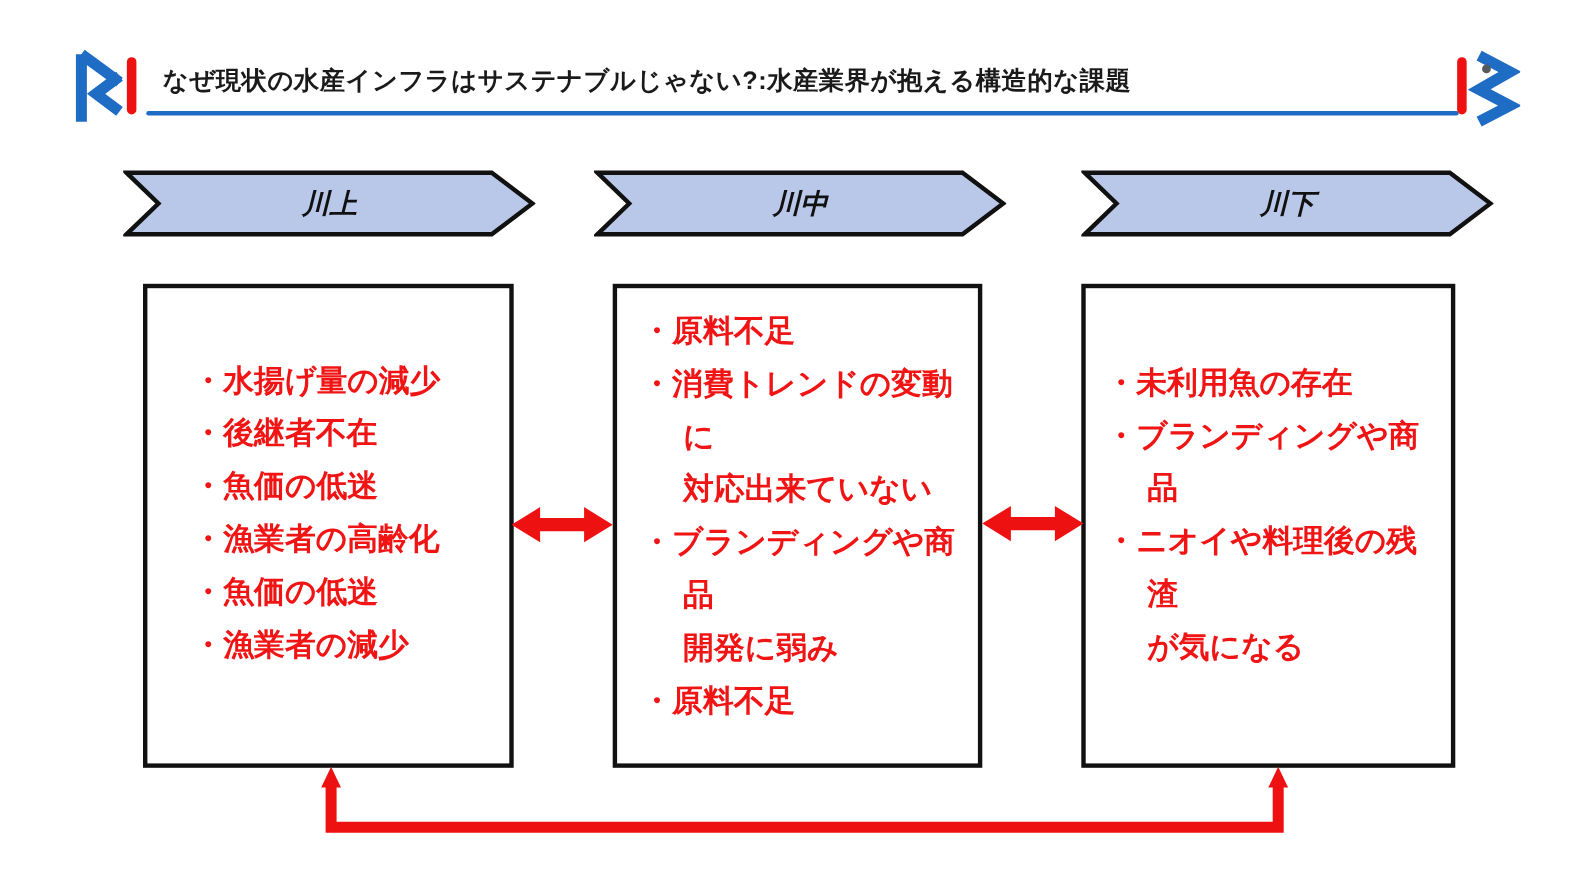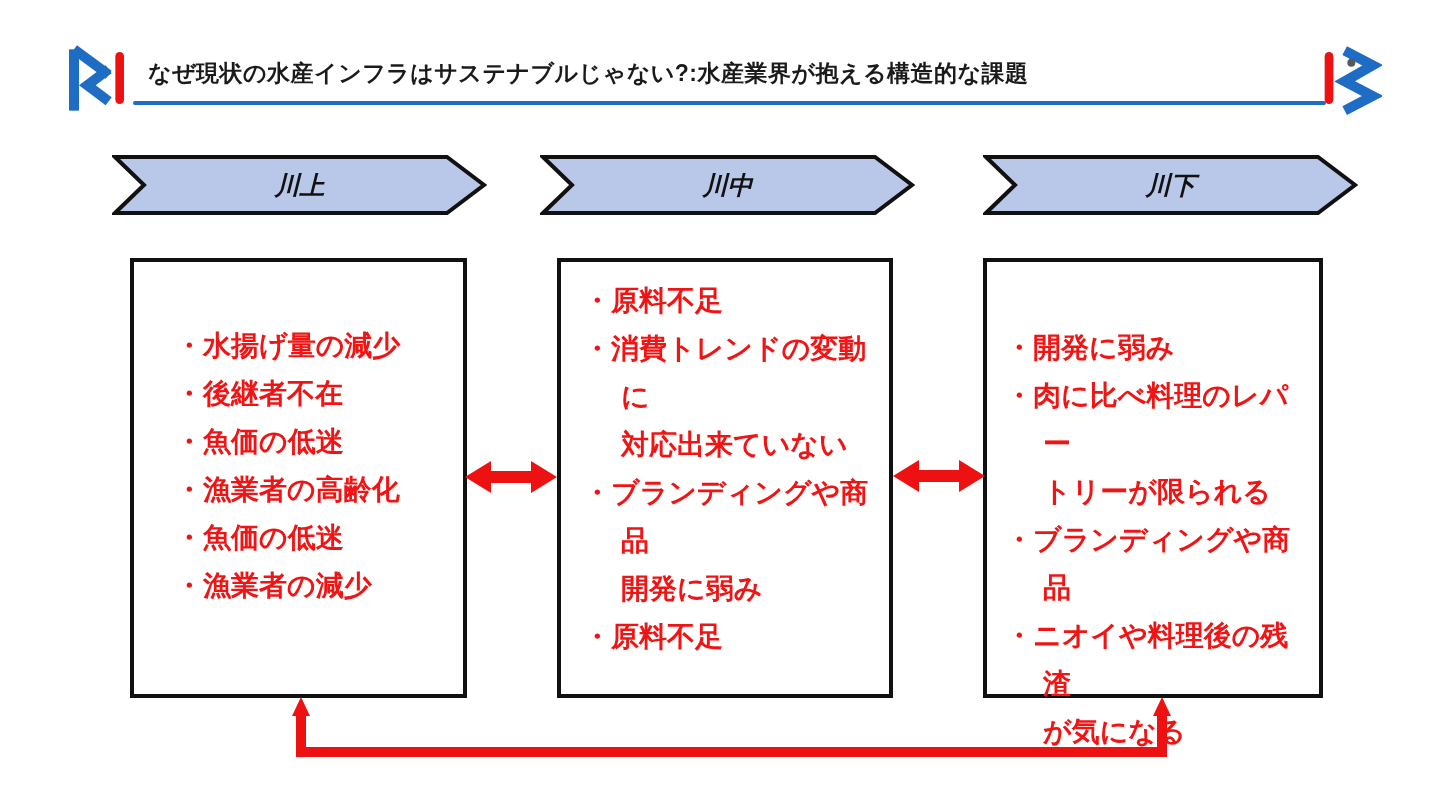--- a/index.html
+++ b/index.html
@@ -126,23 +126,21 @@
       <li>・消費トレンドの変動に
 対応出来ていない</li>
       <li>・ブランディングや商品
 開発に弱み</li>
       <li>・原料不足</li>
     </ul>
   </div>
 
   <div class="issue-box box-3">
     <ul class="box-list">
-      <li>・開発に弱み</li>
-      <li>・肉に比べ料理のレパー
-トリーが限られる</li>
+      <li>・未利用魚の存在</li>
       <li>・ブランディングや商品</li>
       <li>・ニオイや料理後の残渣
 が気になる</li>
     </ul>
   </div>
 
   <svg class="connector-layer" viewBox="0 0 1440 809">
 
     <polygon points="465,477 491,461 491,471 531,471 531,461 557,477 531,493 531,483 491,483 491,493" style="fill:var(--brand-red)"></polygon>
 

